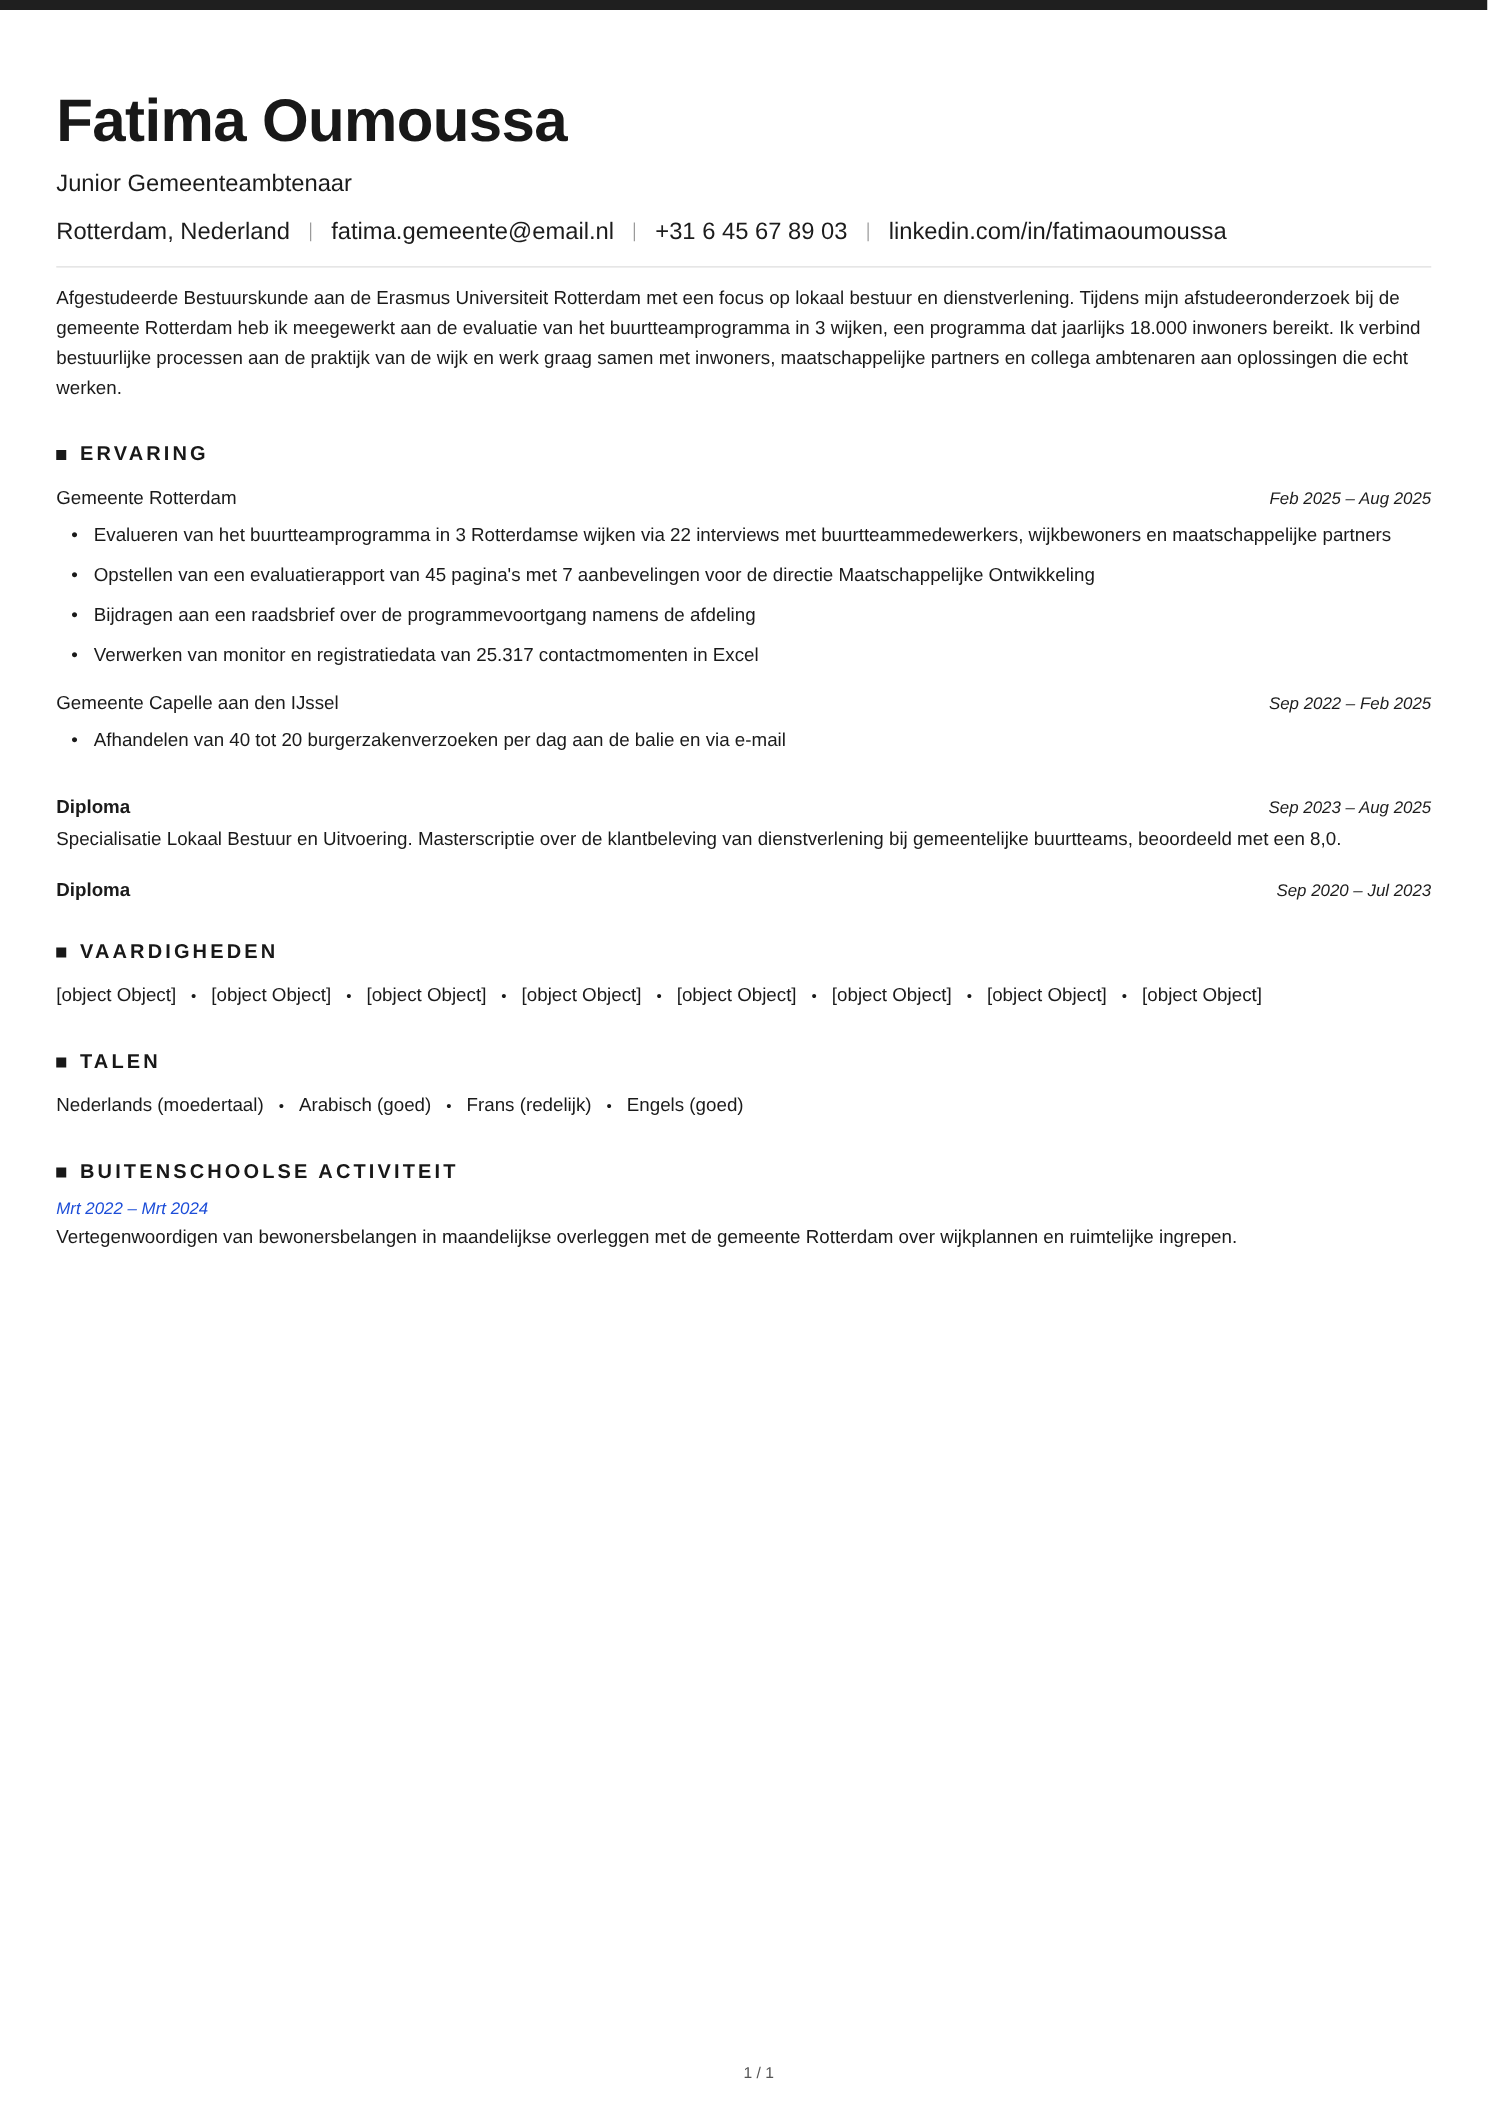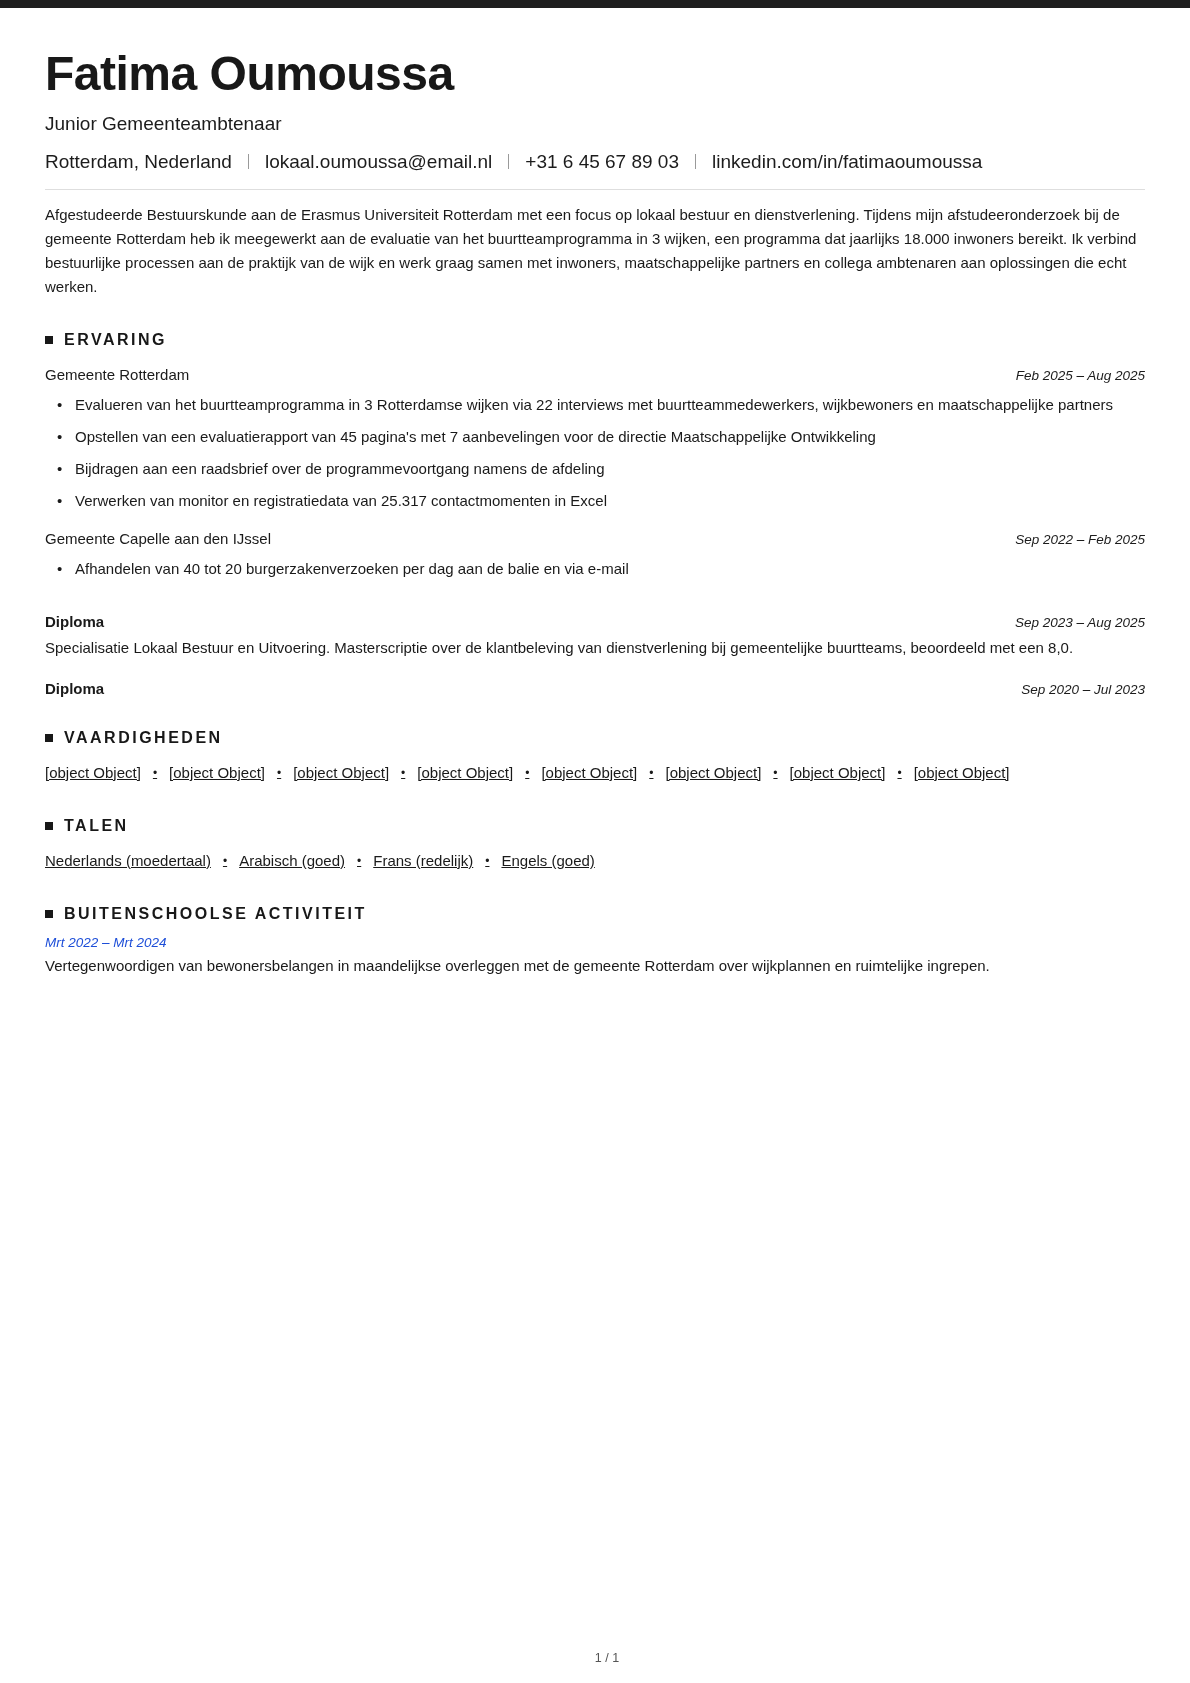--- a/index.html
+++ b/index.html
@@ -5,21 +5,21 @@
   * { box-sizing: border-box; margin: 0; padding: 0; }
   html, body { background: #ffffff; }
   body {
     width: 1190px; height: 1683px;
     position: relative; overflow: hidden;
     font-family: "Liberation Sans", sans-serif;
     color: #1a1a1a;
     -webkit-font-smoothing: antialiased;
   }
   .topbar { height: 8px; background: #1f1f1f; width: 100%; }
-  .content { padding: 40px 45px 0 45px; }
+  .content { padding: 64px 45px 0 45px; }
 
   .name { font-size: 48px; font-weight: 700; letter-spacing: -0.5px; color: #181818; line-height: 1.1; }
   .jobtitle { font-size: 19px; margin-top: 12px; color: #1c1c1c; }
 
   .contact { display: flex; align-items: center; margin-top: 16px; font-size: 19px; color: #1c1c1c; }
   .vdiv { width: 1px; height: 15px; background: #9a9a9a; margin: 0 16px; flex: none; }
 
   .rule { border: none; border-top: 1px solid #dedede; margin-top: 16px; }
 
   .summary { margin-top: 13px; font-size: 15px; line-height: 24px; hyphens: auto; }
@@ -33,41 +33,41 @@
   .etitle { font-size: 15px; font-weight: 700; }
   .dates { font-size: 13.5px; font-style: italic; white-space: nowrap; color: #1c1c1c; }
 
   .bullets { list-style: none; margin-top: 10px; }
   .bullets li { position: relative; padding-left: 30px; font-size: 15px; line-height: 24px; margin-bottom: 8px; }
   .bullets li::before { content: "\2022"; position: absolute; left: 12px; color: #1a1a1a; }
 
   .desc { margin-top: 6px; font-size: 15px; line-height: 24px; }
   .edu-entry { margin-top: 16px; }
 
-  .inline-list { margin-top: 14px; font-size: 15px; display: flex; flex-wrap: wrap; align-items: flex-end; line-height: 24px; text-decoration: underline; }
+  .inline-list { margin-top: 14px; font-size: 15px; display: flex; flex-wrap: wrap; align-items: flex-end; line-height: 24px; }
   .dot-sep { margin: 0 12px; font-size: 12px; color: #1a1a1a; }
 
   .single-dates { margin-top: 12px; font-size: 13.5px; font-style: italic; color: #1d4ed8; }
 
   .footer { position: absolute; bottom: 18px; left: 12px; width: 100%; text-align: center; font-size: 12.5px; color: #555555; }
 </style>
 </head>
 <body>
 
 <div class="topbar"></div>
 
 <div class="content">
 
   <h1 class="name">Fatima Oumoussa</h1>
   <div class="jobtitle">Junior Gemeenteambtenaar</div>
 
   <div class="contact">
     <span class="contact-item">Rotterdam, Nederland</span>
     <span class="vdiv"></span>
-    <span class="contact-item">lokaal.oumoussa@email.nl</span>
+    <span class="contact-item">fatima.gemeente@email.nl</span>
     <span class="vdiv"></span>
     <span class="contact-item">+31 6 45 67 89 03</span>
     <span class="vdiv"></span>
     <span class="contact-item">linkedin.com/in/fatimaoumoussa</span>
   </div>
 
   <hr class="rule">
 
   <p class="summary">Afgestudeerde Bestuurskunde aan de Erasmus Universiteit Rotterdam met een focus op lokaal bestuur en dienstverlening. Tijdens mijn afstudeeronderzoek bij de gemeente Rotterdam heb ik meegewerkt aan de evaluatie van het buurtteamprogramma in 3 wijken, een programma dat jaarlijks 18.000 inwoners bereikt. Ik verbind bestuurlijke processen aan de praktijk van de wijk en werk graag samen met inwoners, maatschappelijke partners en collega ambtenaren aan oplossingen die echt werken.</p>
 

